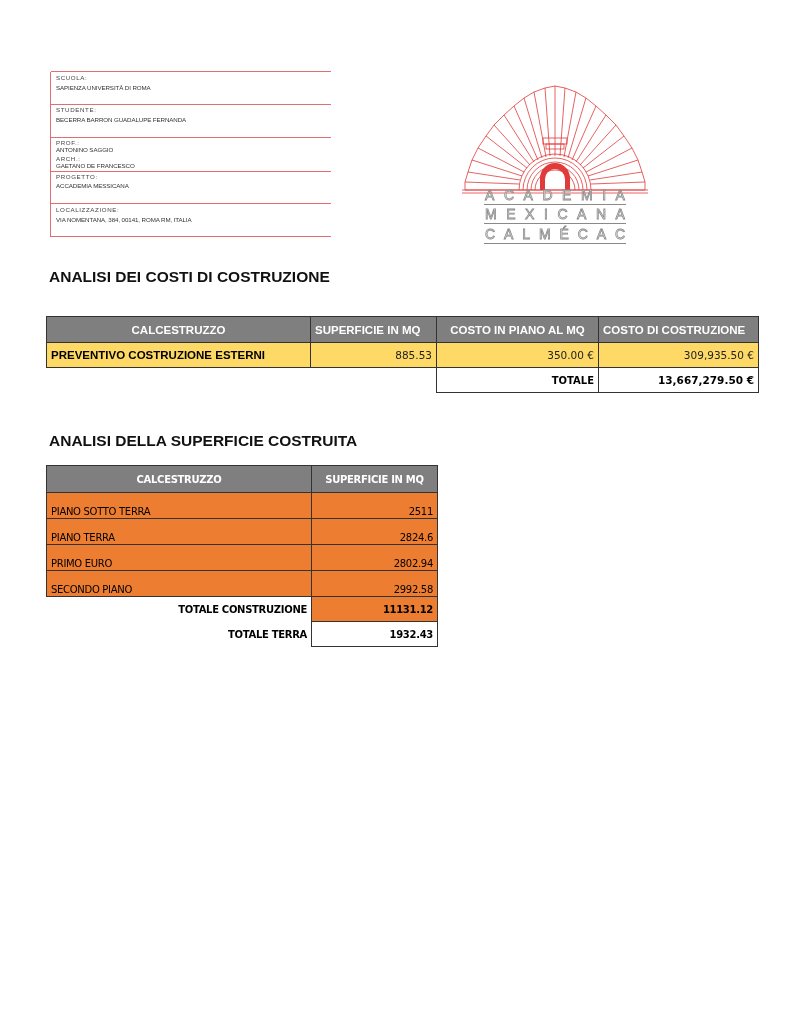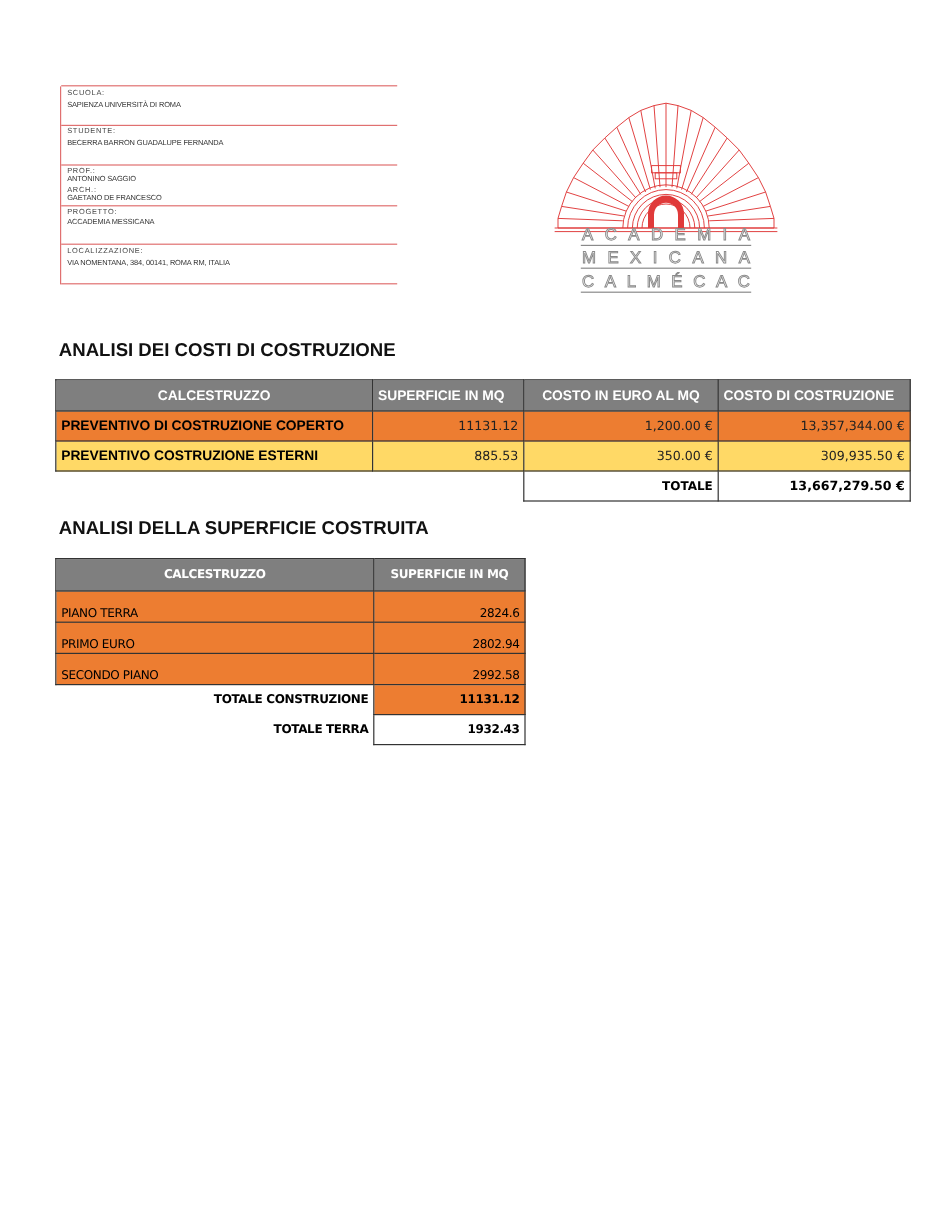--- a/index.html
+++ b/index.html
@@ -151,41 +151,35 @@
   <span>A</span>
   <span>L</span>
   <span>M</span>
   <span>É</span>
   <span>C</span>
   <span>A</span>
   <span>C</span>
 </div>
 <div class="logo-rule" style="top:243px"></div>
 
-<div class="section-title" style="top:284px">ANALISI DEI COSTI DI COSTRUZIONE</div>
+<div class="section-title" style="top:268px">ANALISI DEI COSTI DI COSTRUZIONE</div>
 
 <table class="t1">
   <colgroup>
     <col style="width:264px">
     <col style="width:126px">
     <col style="width:162px">
     <col style="width:160px">
   </colgroup>
   <tbody>
       <tr>
     <th>CALCESTRUZZO</th>
     <th class="left">SUPERFICIE IN MQ</th>
-    <th>COSTO IN EURO AL MQ</th>
+    <th>COSTO IN PIANO AL MQ</th>
     <th class="left">COSTO DI COSTRUZIONE</th>
-  </tr>
-  <tr class="row-orange">
-    <td class="label">PREVENTIVO DI COSTRUZIONE COPERTO</td>
-    <td class="num">11131.12</td>
-    <td class="num">1,200.00 €</td>
-    <td class="num">13,357,344.00 €</td>
   </tr>
   <tr class="row-yellow">
     <td class="label">PREVENTIVO COSTRUZIONE ESTERNI</td>
     <td class="num">885.53</td>
     <td class="num">350.00 €</td>
     <td class="num">309,935.50 €</td>
   </tr>
   <tr>
     <td class="blank"></td>
     <td class="blank"></td>
@@ -201,20 +195,24 @@
   <colgroup>
     <col style="width:265px">
     <col style="width:126px">
   </colgroup>
   <tbody>
       <tr>
     <th>CALCESTRUZZO</th>
     <th>SUPERFICIE IN MQ</th>
   </tr>
   <tr class="row-orange">
+    <td>PIANO SOTTO TERRA</td>
+    <td class="num">2511</td>
+  </tr>
+  <tr class="row-orange">
     <td>PIANO TERRA</td>
     <td class="num">2824.6</td>
   </tr>
   <tr class="row-orange">
     <td>PRIMO EURO</td>
     <td class="num">2802.94</td>
   </tr>
   <tr class="row-orange">
     <td>SECONDO PIANO</td>
     <td class="num">2992.58</td>

